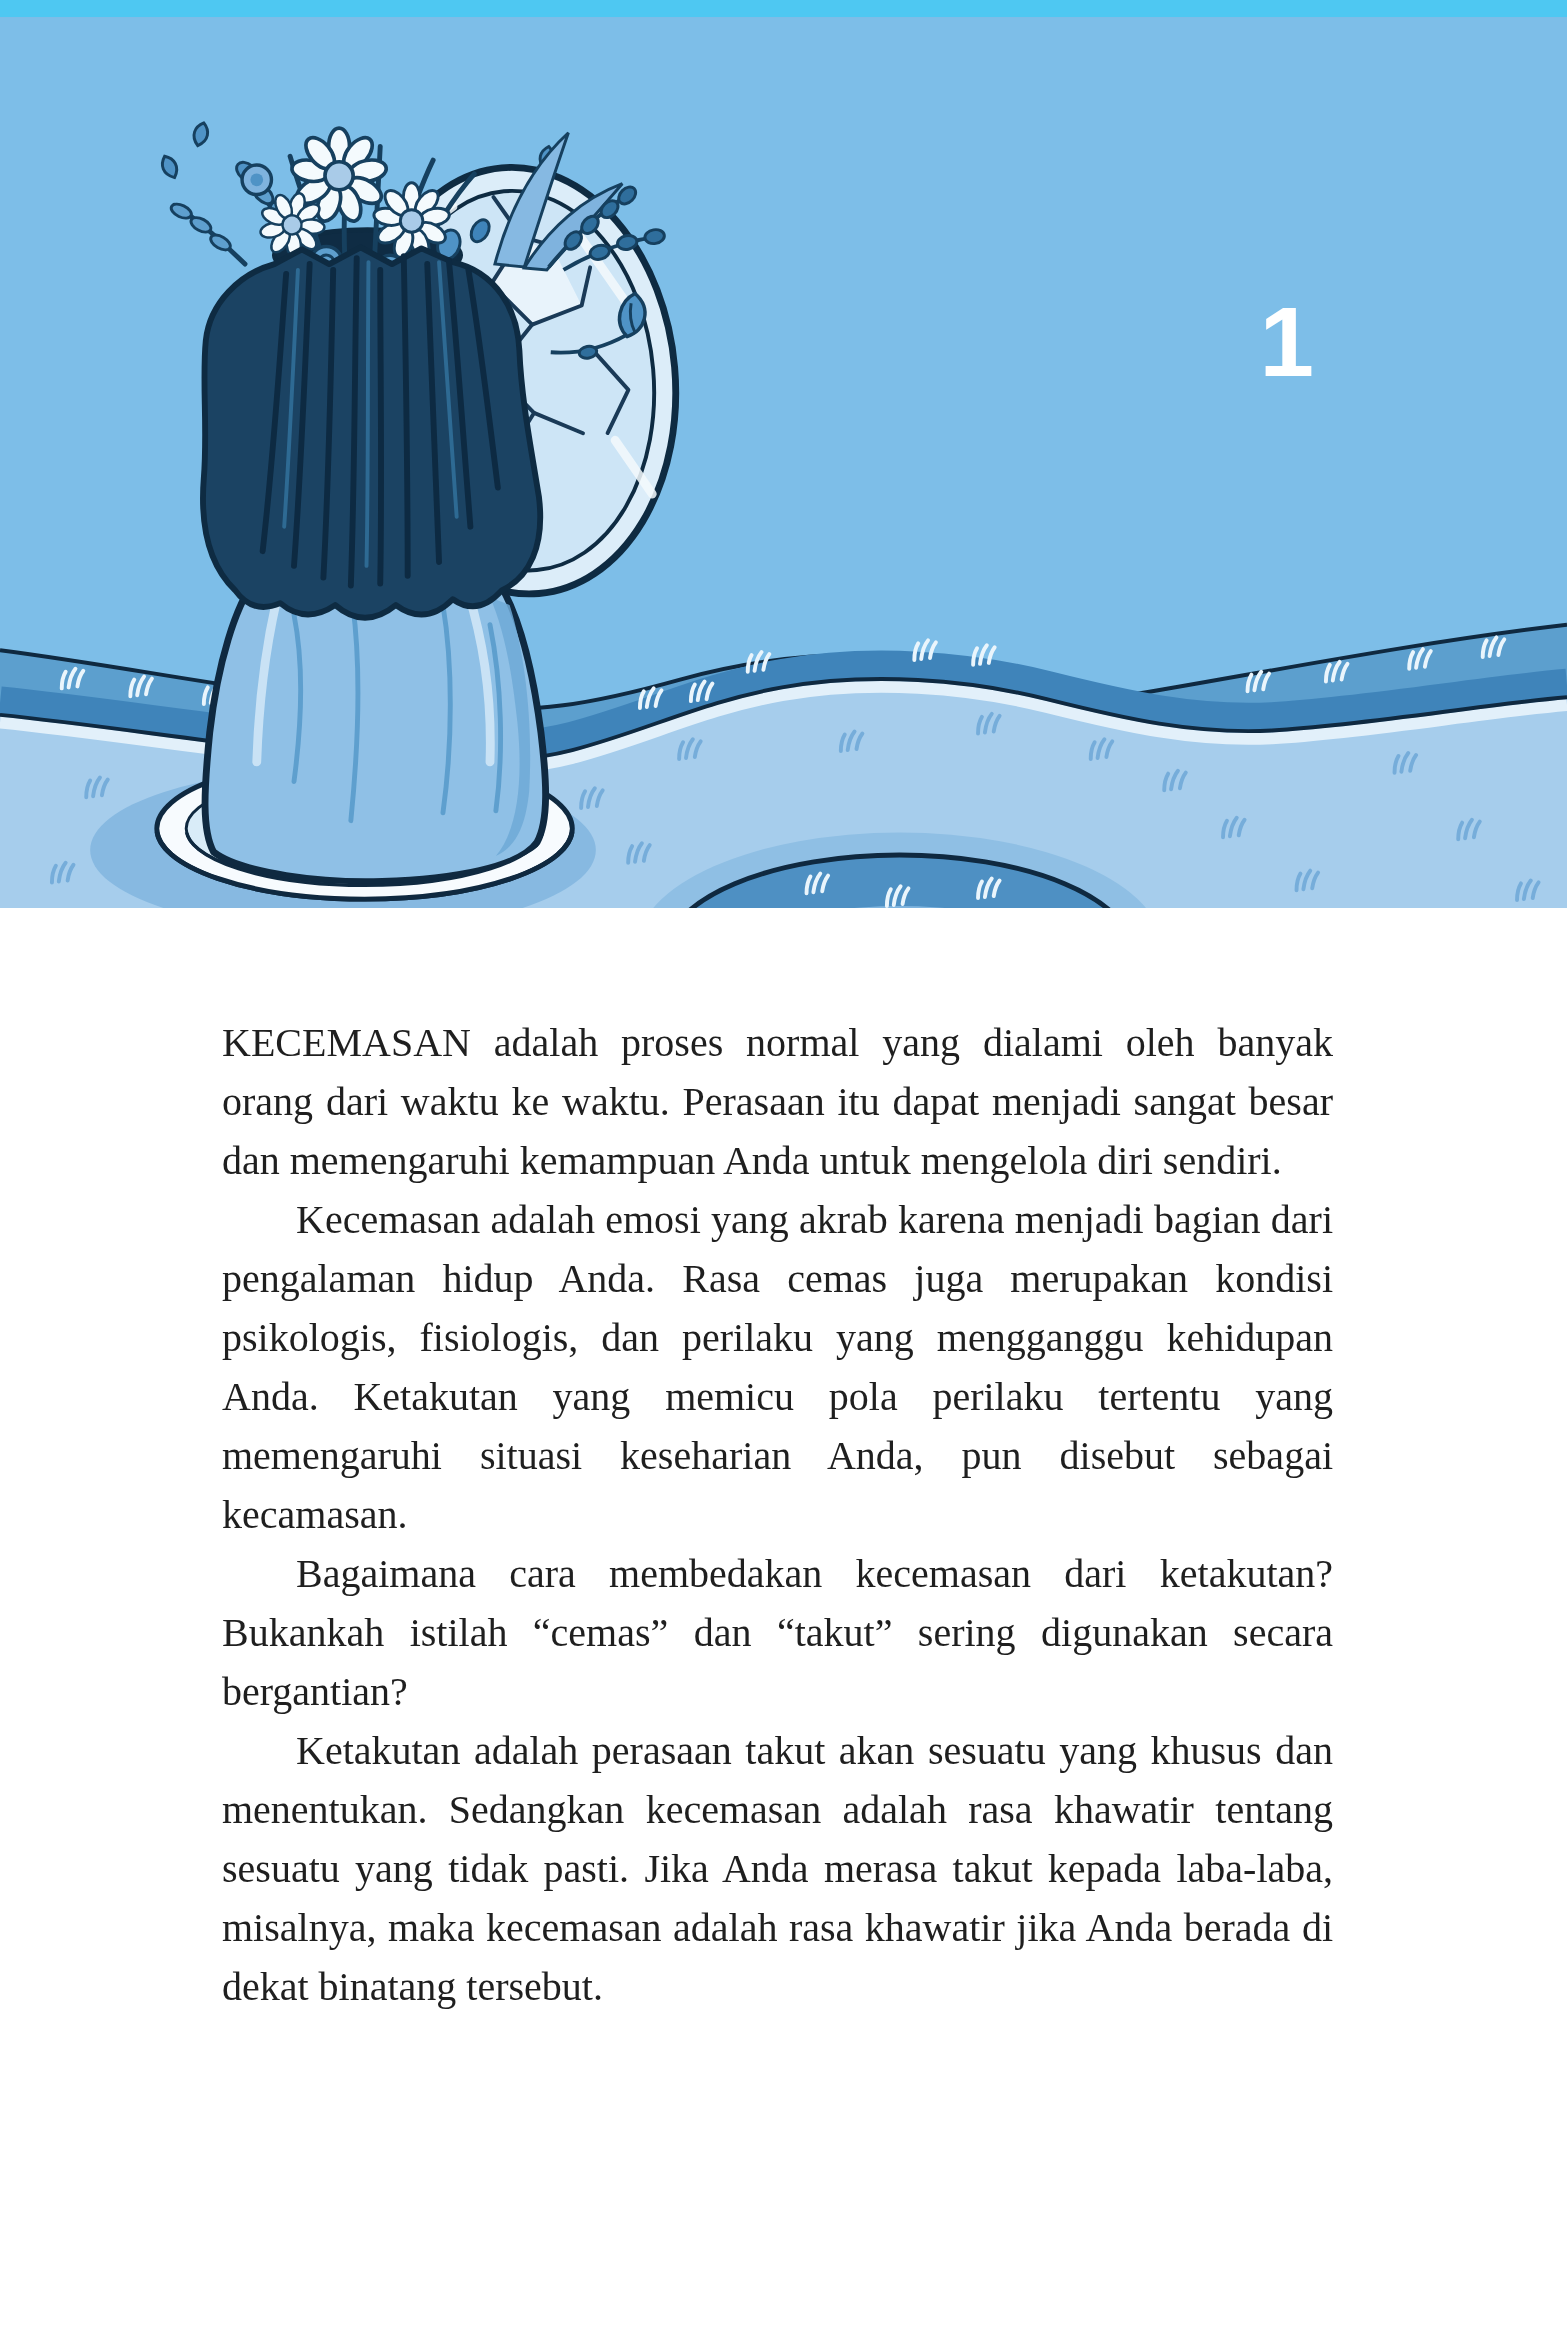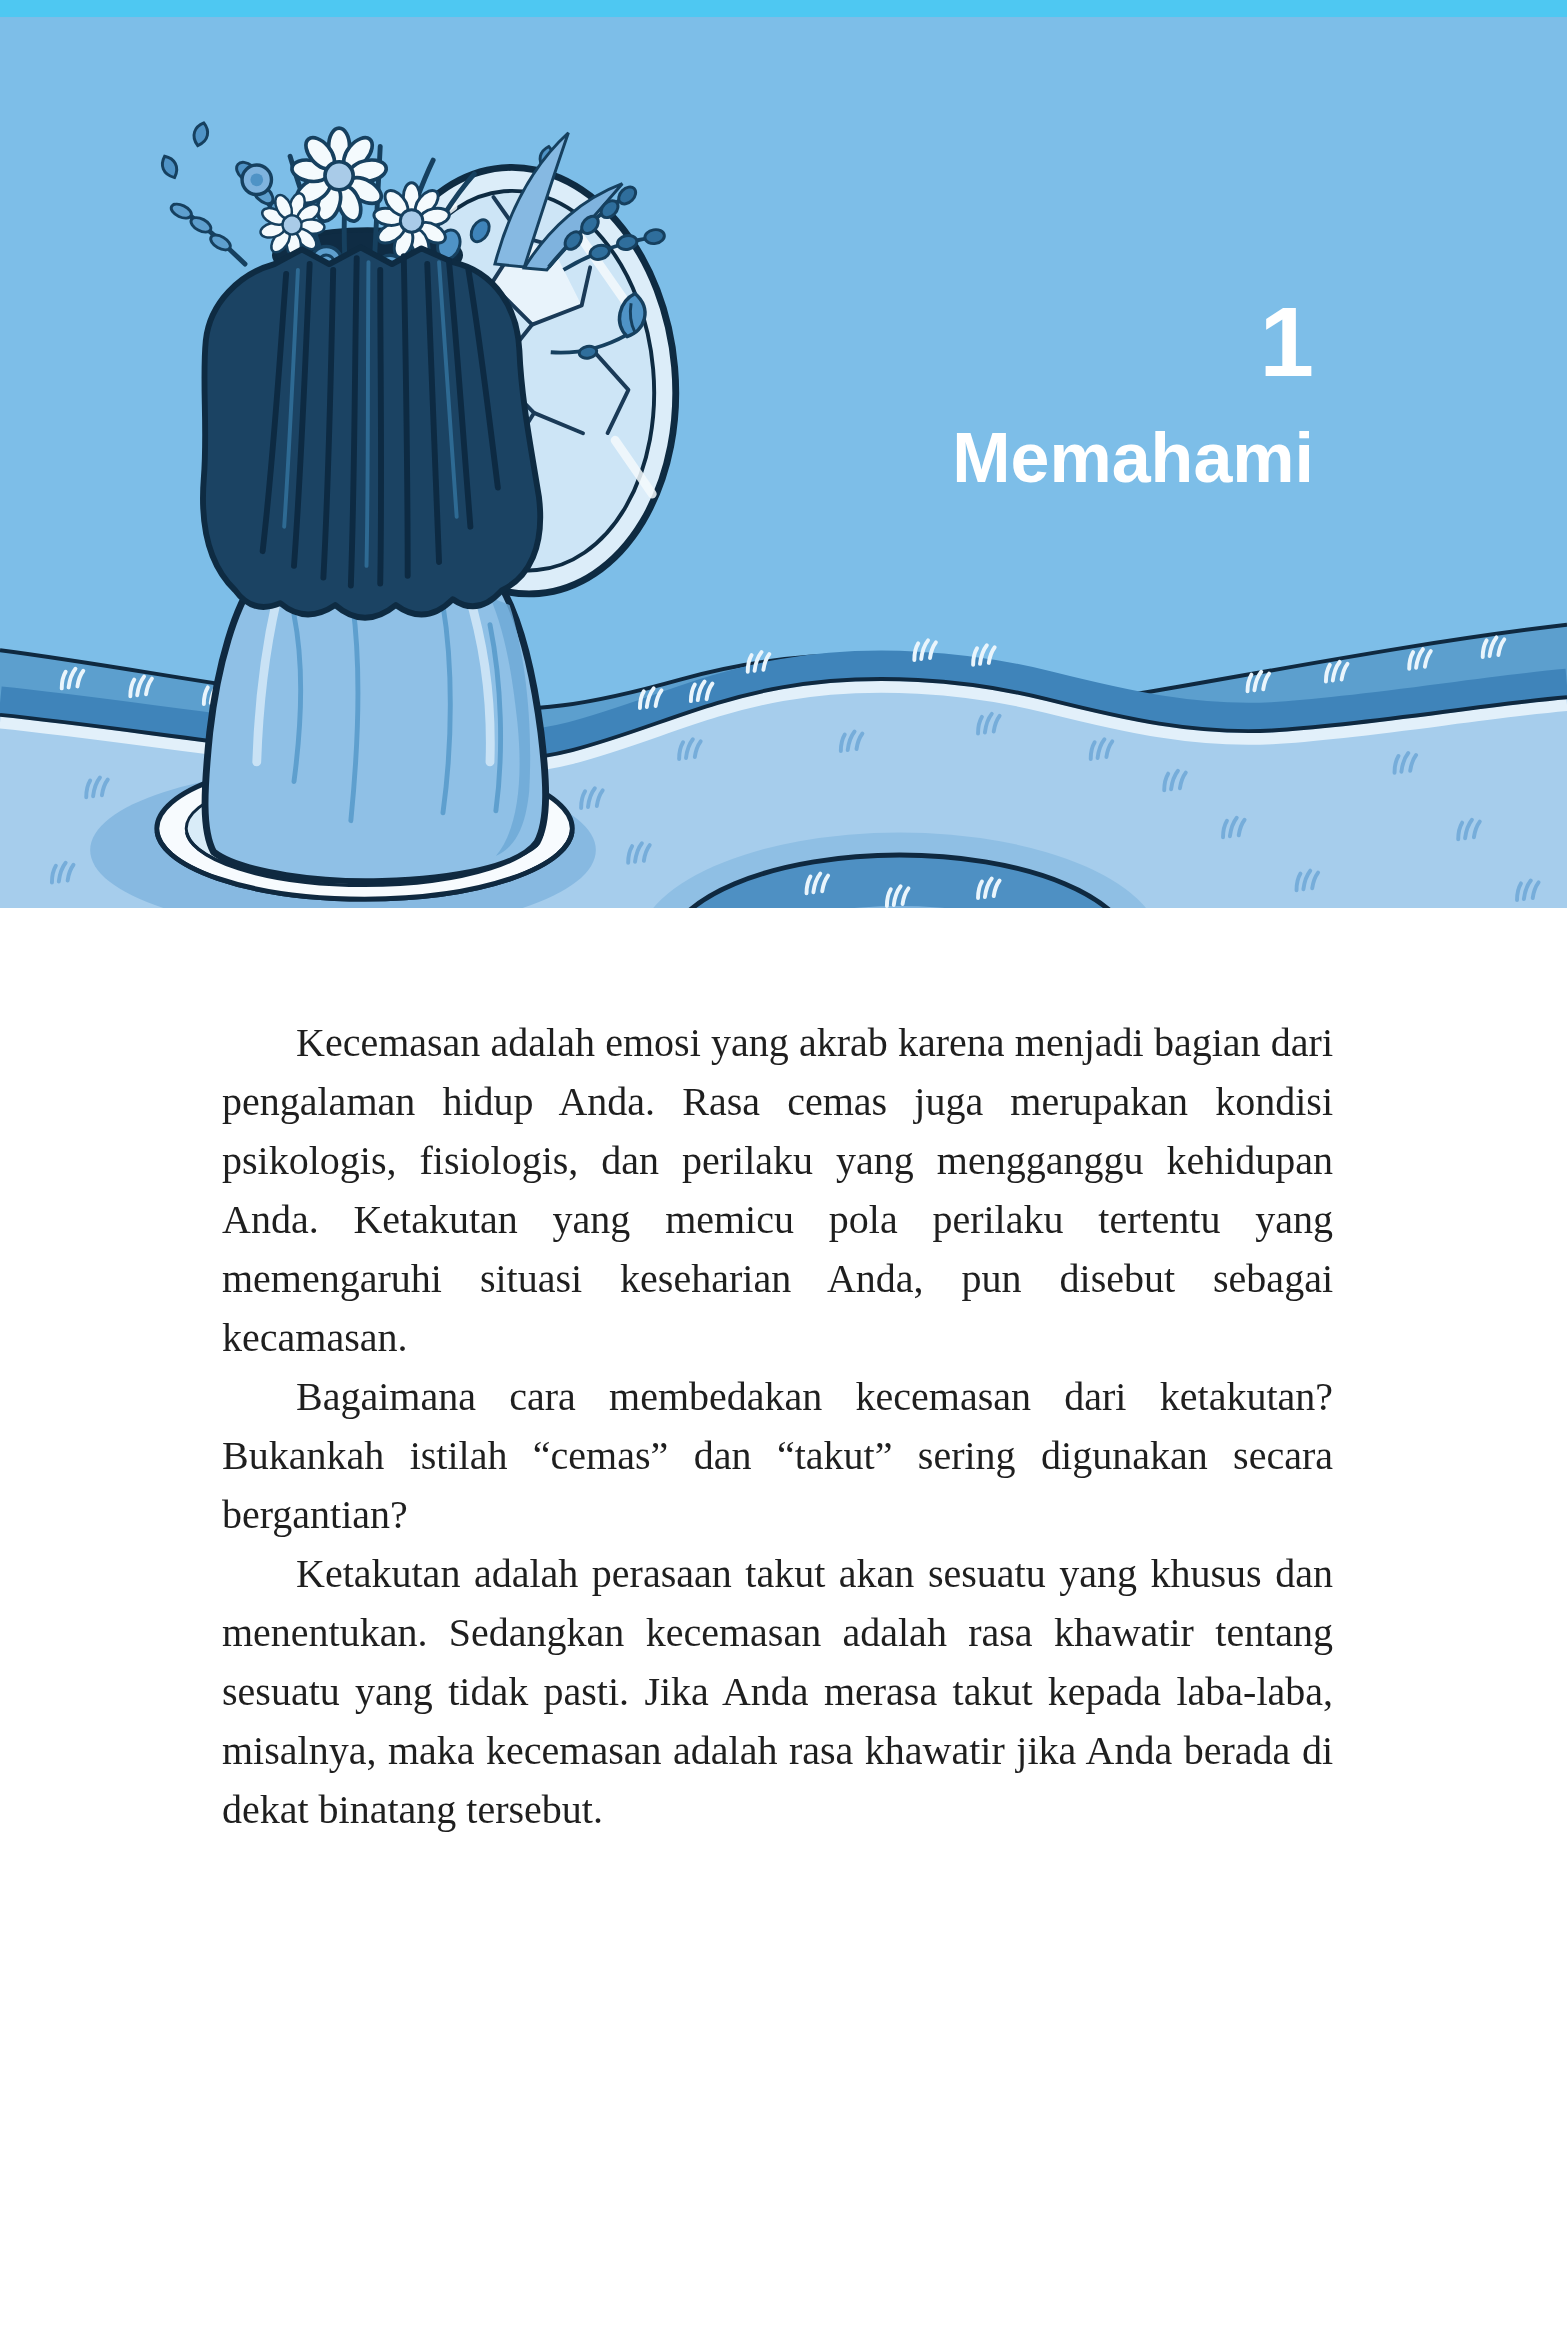--- a/index.html
+++ b/index.html
@@ -256,21 +256,21 @@
   </g>
 
   <g clip-path="url(#lowrim)">
     <ellipse cx="372" cy="828" rx="196" ry="64" fill="none" stroke="#F7FBFE" stroke-width="14"></ellipse>
     <ellipse cx="372" cy="828" rx="212" ry="72" fill="none" stroke="#0F2940" stroke-width="5"></ellipse>
     <ellipse cx="372" cy="828" rx="182" ry="58" fill="none" stroke="#0F2940" stroke-width="3.5"></ellipse>
   </g>
 </svg>
 
   <div class="chapter-number">1</div>
-  <div class="title-line l1">Memahami</div>
 </div>
 
 <div class="text-block">
+  <p class="first">KECEMASAN adalah proses normal yang dialami oleh banyak orang dari waktu ke waktu. Perasaan itu dapat menjadi sangat besar dan memengaruhi kemampuan Anda untuk mengelola diri sendiri.</p>
   <p>Kecemasan adalah emosi yang akrab karena menjadi bagian dari pengalaman hidup Anda. Rasa cemas juga merupakan kondisi psikologis, fisiologis, dan perilaku yang mengganggu kehidupan Anda. Ketakutan yang memicu pola perilaku tertentu yang memengaruhi situasi keseharian Anda, pun disebut sebagai kecamasan.</p>
   <p>Bagaimana cara membedakan kecemasan dari ketakutan? Bukankah istilah “cemas” dan “takut” sering digunakan secara bergantian?</p>
   <p>Ketakutan adalah perasaan takut akan sesuatu yang khusus dan menentukan. Sedangkan kecemasan adalah rasa khawatir tentang sesuatu yang tidak pasti. Jika Anda merasa takut kepada laba-laba, misalnya, maka kecemasan adalah rasa khawatir jika Anda berada di dekat binatang tersebut.</p>
 </div>
 
 
 </body></html>

